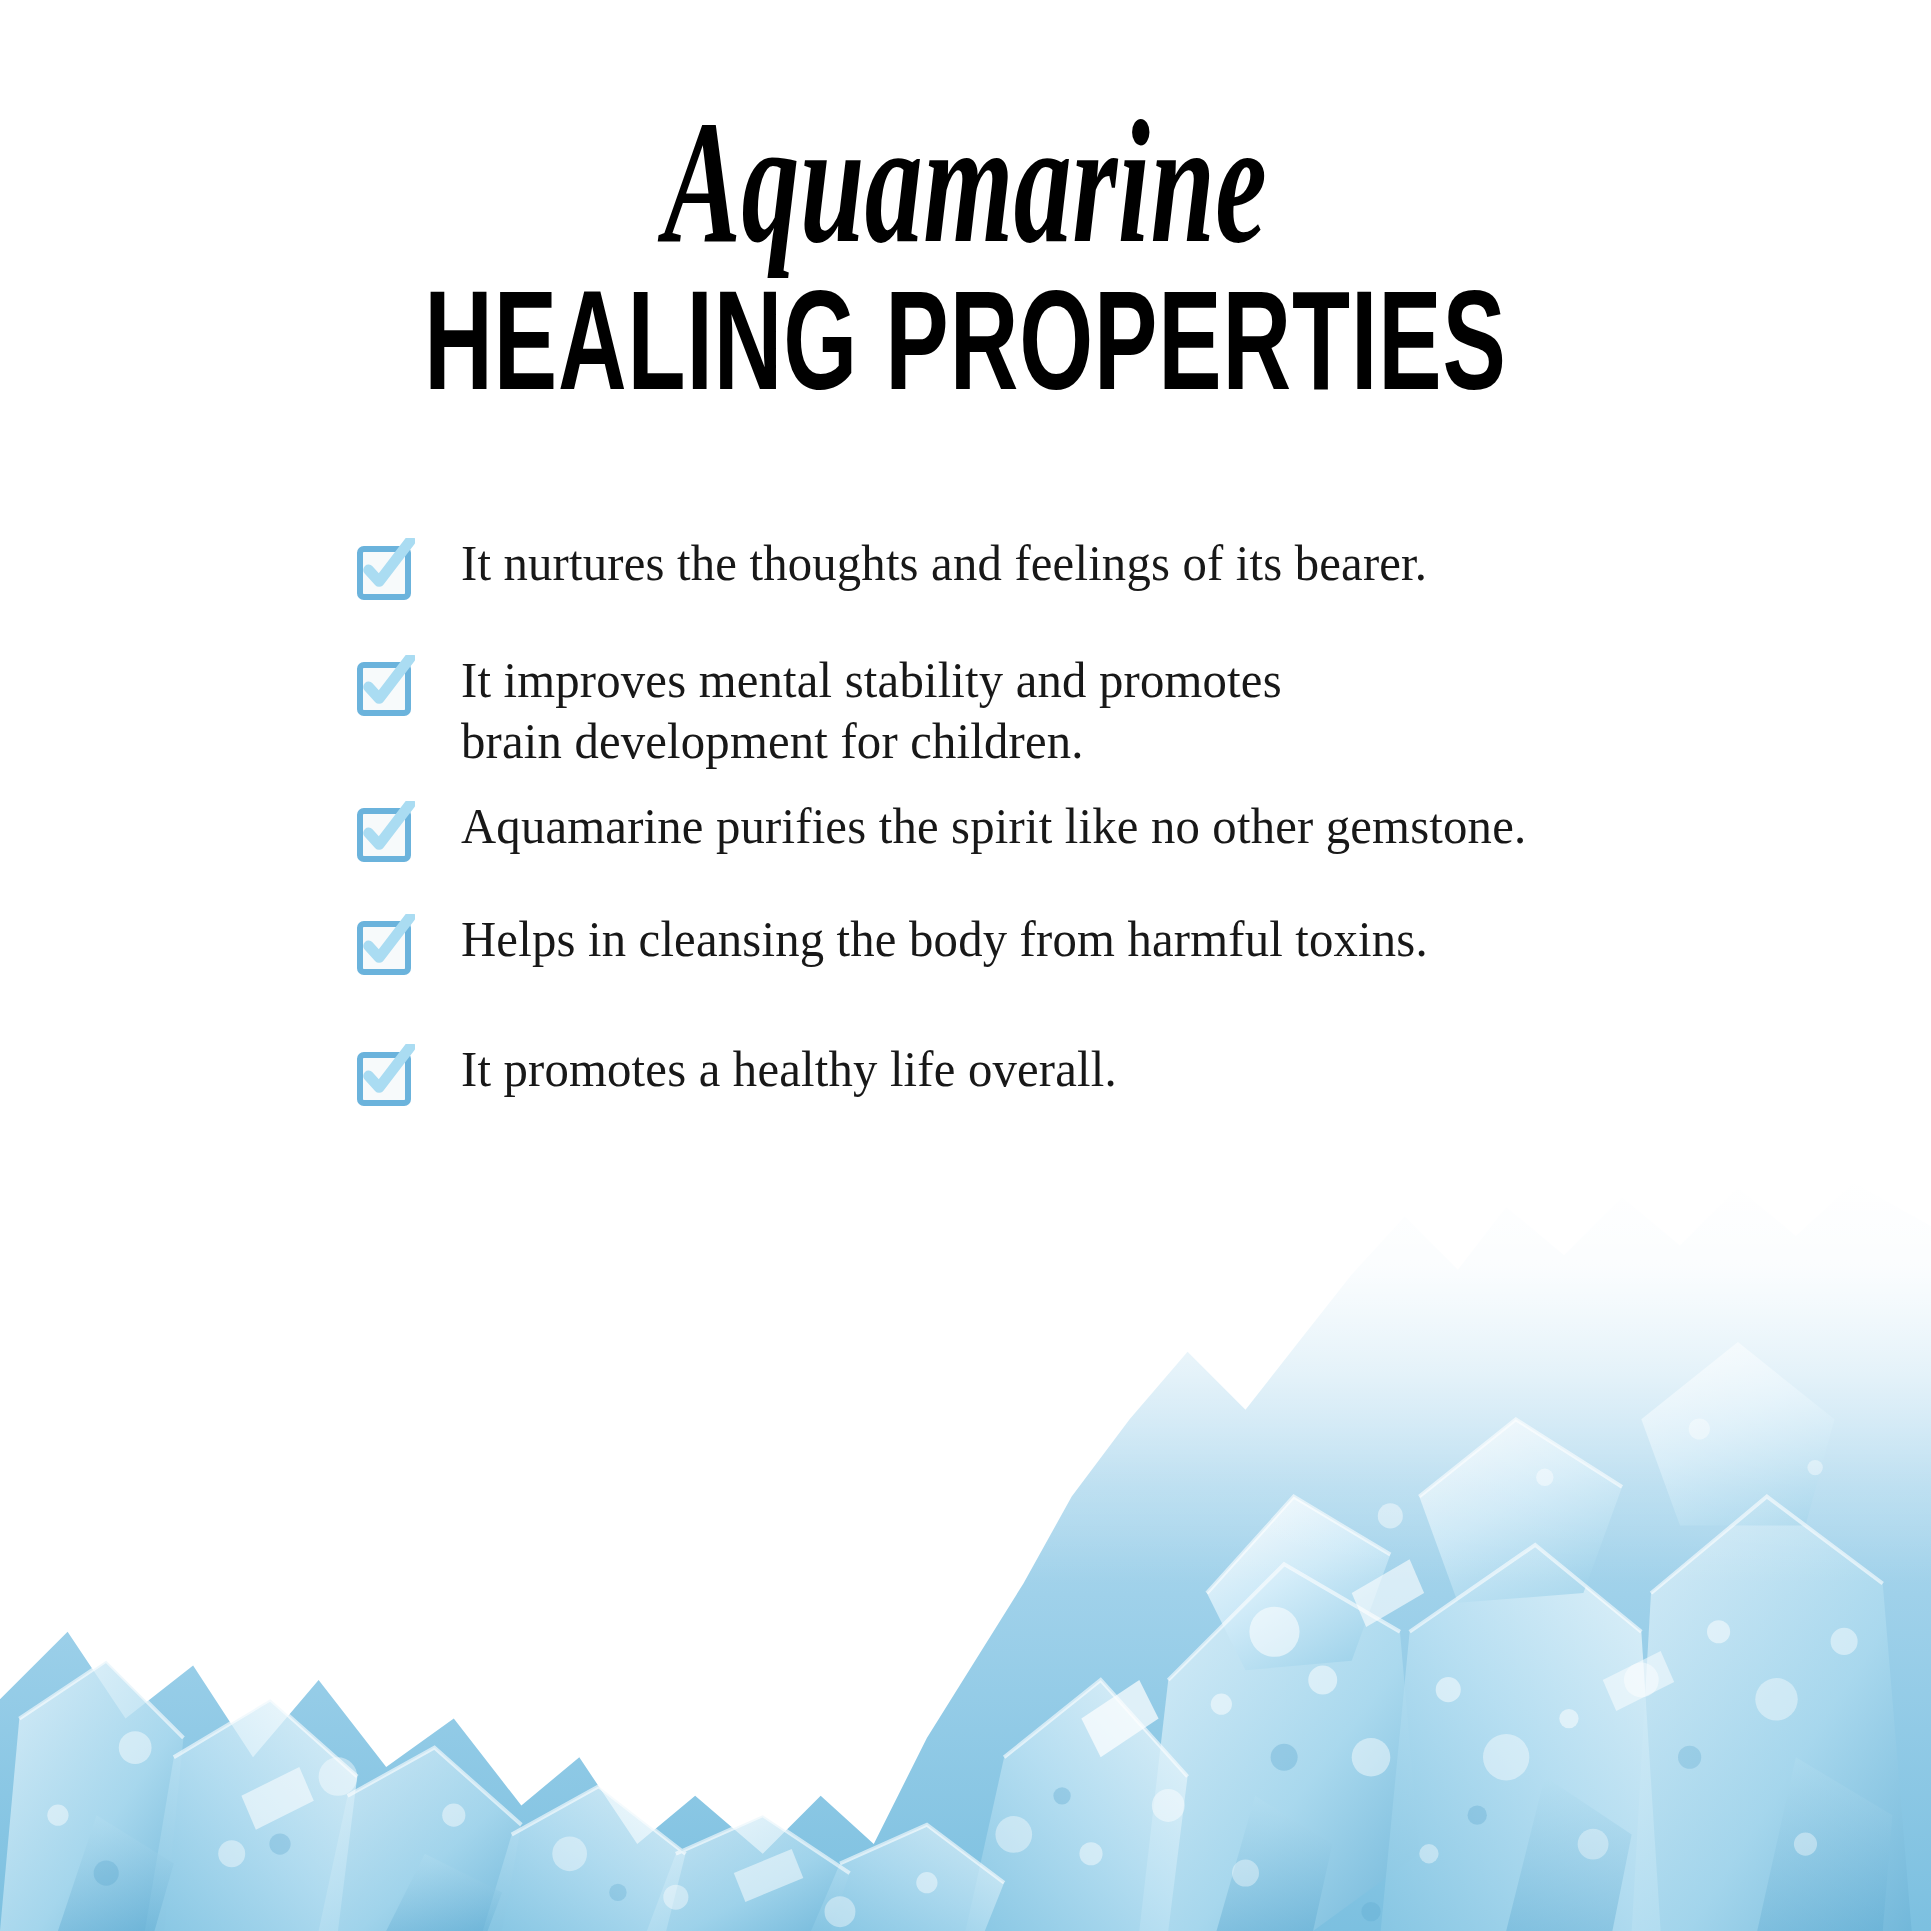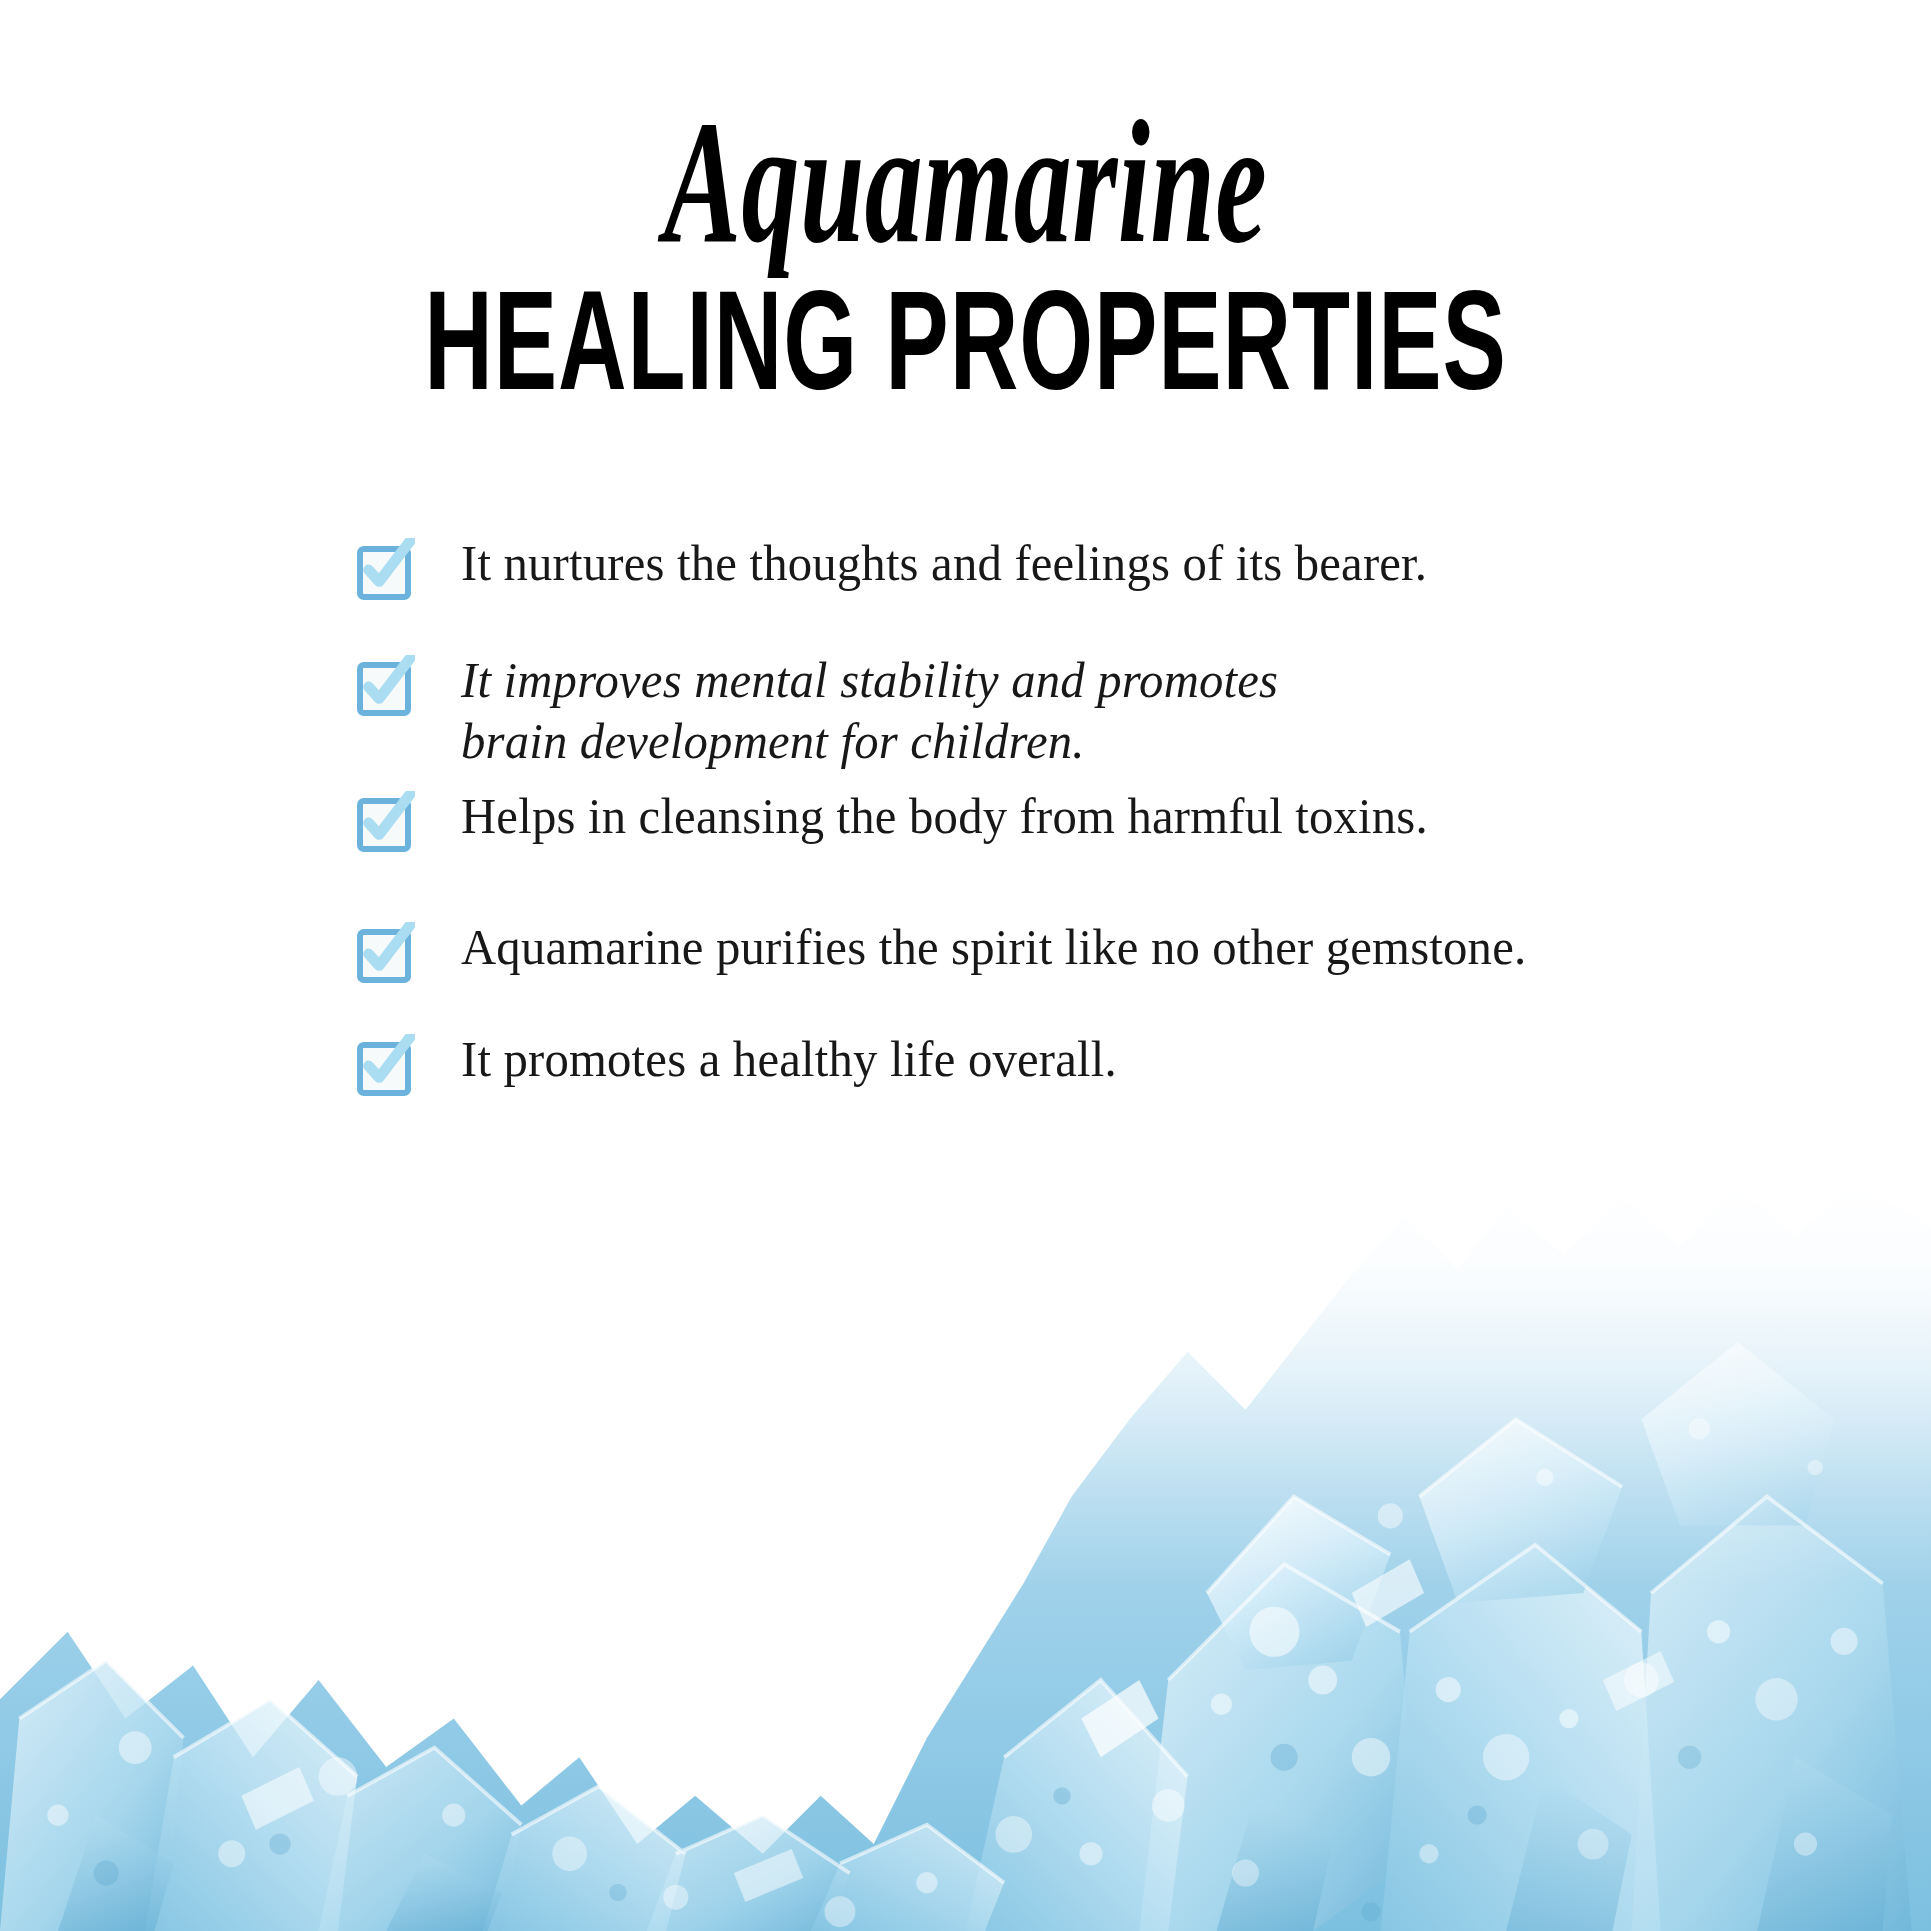--- a/index.html
+++ b/index.html
@@ -113,21 +113,21 @@
     line-height: 61px;
     color: #181818;
     letter-spacing: 0.2px;
     transform: scaleX(0.955);
     transform-origin: left top;
     white-space: pre-line;
   }
 
   
   .list-item.i0 { margin-bottom: 50px; }
-  .list-item.i1 { margin-bottom: 14px; font-style: italic; }
+  .list-item.i1 { margin-bottom: 24px; }
   .list-item.i2 { margin-bottom: 46px; }
   .list-item.i3 { margin-bottom: 64px; }
   .list-item.i4 { margin-bottom: 0; }
 
   
   .ice {
     position: absolute;
     left: 0;
     bottom: 0;
     width: 1931px;
@@ -178,38 +178,38 @@
       <div class="check-wrap">
         <div class="check-box"></div>
         <svg class="check-mark" viewBox="0 0 62 62">
           <path d="M14 33 L25 45 L57 3" fill="none" stroke="#aadcf2" stroke-width="11" stroke-linecap="round" stroke-linejoin="round"></path>
         </svg>
       </div>
       <div class="item-text">It improves mental stability and promotes
 brain development for children.</div>
     </div>
 
+    <div class="list-item i2">
+      <div class="check-wrap">
+        <div class="check-box"></div>
+        <svg class="check-mark" viewBox="0 0 62 62">
+          <path d="M14 33 L25 45 L57 3" fill="none" stroke="#aadcf2" stroke-width="11" stroke-linecap="round" stroke-linejoin="round"></path>
+        </svg>
+      </div>
+      <div class="item-text">Aquamarine purifies the spirit like no other gemstone.</div>
+    </div>
+
     <div class="list-item i3">
       <div class="check-wrap">
         <div class="check-box"></div>
         <svg class="check-mark" viewBox="0 0 62 62">
           <path d="M14 33 L25 45 L57 3" fill="none" stroke="#aadcf2" stroke-width="11" stroke-linecap="round" stroke-linejoin="round"></path>
         </svg>
       </div>
       <div class="item-text">Helps in cleansing the body from harmful toxins.</div>
-    </div>
-
-    <div class="list-item i2">
-      <div class="check-wrap">
-        <div class="check-box"></div>
-        <svg class="check-mark" viewBox="0 0 62 62">
-          <path d="M14 33 L25 45 L57 3" fill="none" stroke="#aadcf2" stroke-width="11" stroke-linecap="round" stroke-linejoin="round"></path>
-        </svg>
-      </div>
-      <div class="item-text">Aquamarine purifies the spirit like no other gemstone.</div>
     </div>
 
     <div class="list-item i4">
       <div class="check-wrap">
         <div class="check-box"></div>
         <svg class="check-mark" viewBox="0 0 62 62">
           <path d="M14 33 L25 45 L57 3" fill="none" stroke="#aadcf2" stroke-width="11" stroke-linecap="round" stroke-linejoin="round"></path>
         </svg>
       </div>
       <div class="item-text">It promotes a healthy life overall.</div>

